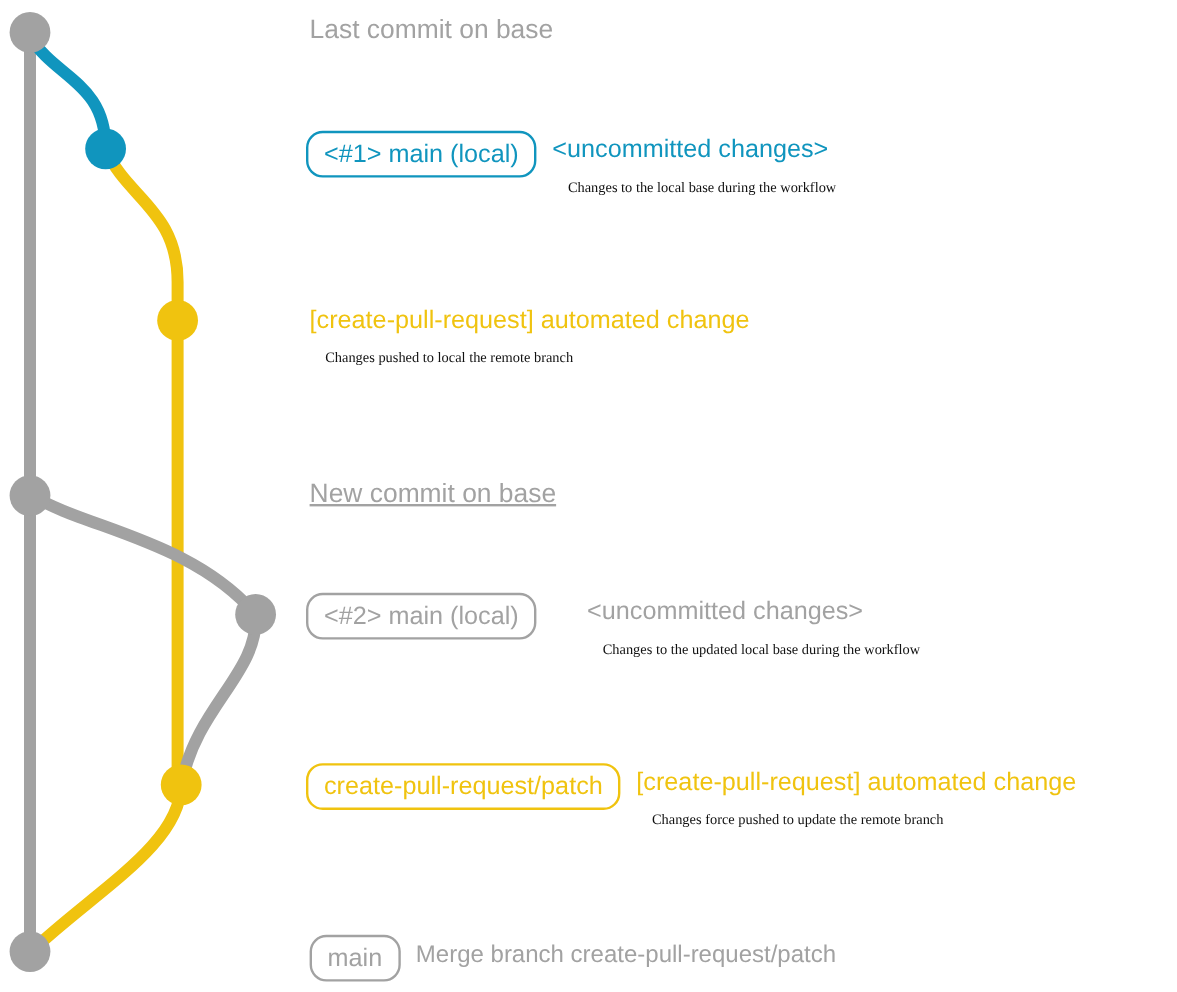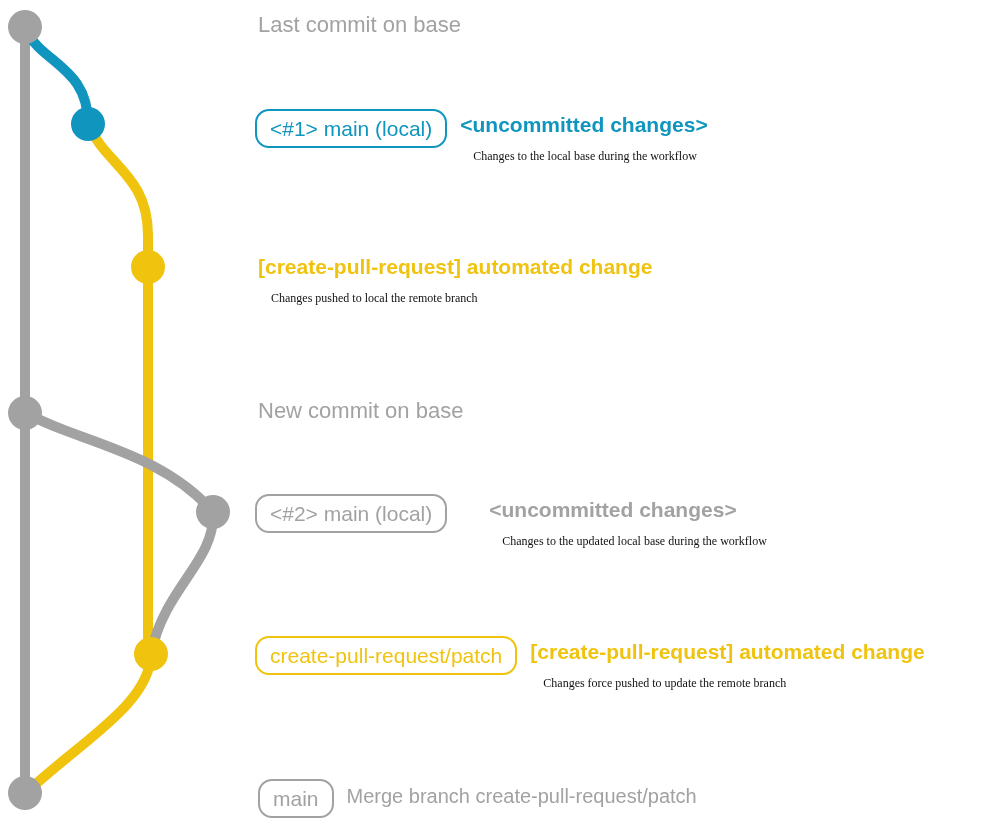--- a/index.html
+++ b/index.html
@@ -36,21 +36,21 @@
     padding: 5px 13px;
     font-size: 21px;
     line-height: 25px;
     white-space: nowrap;
     background: #ffffff;
   }
   .badge.teal   { color: var(--teal);   border-color: var(--teal); }
   .badge.gray   { color: var(--gray);   border-color: var(--gray); }
   .badge.yellow { color: var(--yellow); border-color: var(--yellow); }
 
-  .title { font-size: 21px; line-height: 24px; white-space: nowrap; font-weight: bold; }
+  .title { font-size: 21px; line-height: 24px; white-space: nowrap; }
   .title.teal   { color: var(--teal); }
   .title.gray   { color: var(--gray); }
   .title.yellow { color: var(--yellow); }
 
   .note {
     font-family: "Liberation Serif", serif;
     font-size: 12px;
     line-height: 21px;
     color: var(--ink);
     white-space: nowrap;
@@ -98,21 +98,21 @@
       <div class="title teal">&lt;uncommitted changes&gt;</div>
       <div class="note">Changes to the local base during the workflow</div>
     </div>
   </div>
 
   <div class="abs" style="left:258px; top:255px;">
     <div class="title yellow">[create-pull-request] automated change</div>
     <div class="note">Changes pushed to local the remote branch</div>
   </div>
 
-  <div class="abs section-label" style="left:258px; top:398px;">New commit on base</div>
+  <div class="abs section-label" style="left:258px; top:398px;text-decoration:underline;">New commit on base</div>
 
   <div class="abs row" style="left:255px; top:494px;gap:29px;">
     <span class="badge gray">&lt;#2&gt; main (local)</span>
     <div class="text-col gap">
       <div class="title gray">&lt;uncommitted changes&gt;</div>
       <div class="note">Changes to the updated local base during the workflow</div>
     </div>
   </div>
 
   <div class="abs row" style="left:255px; top:636px;">

